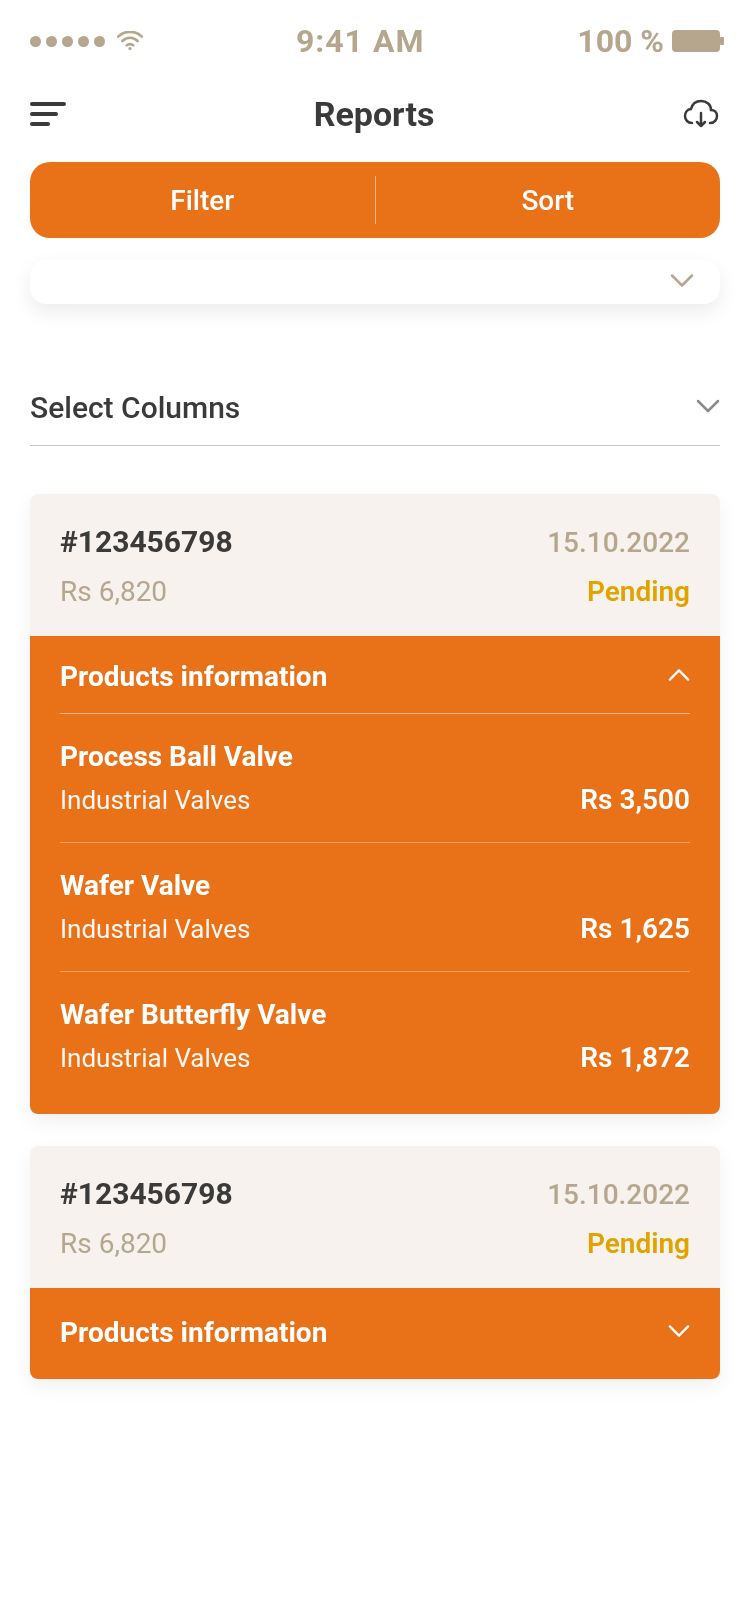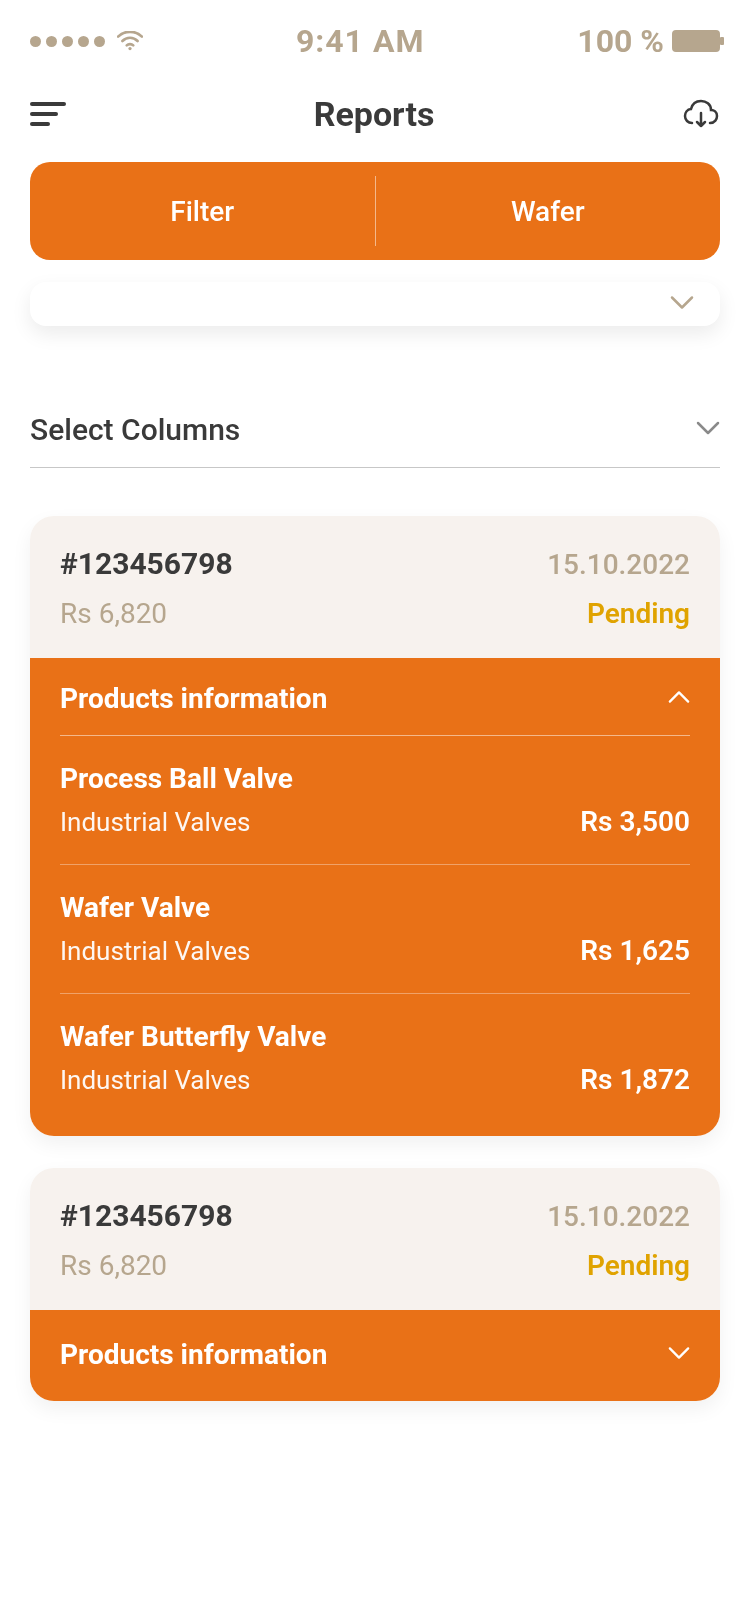--- a/index.html
+++ b/index.html
@@ -18,35 +18,35 @@
   .hamburger { width:36px; height:24px; display:flex; flex-direction:column; justify-content:space-between; cursor:pointer; }
   .hamburger span { display:block; height:4px; background:#3a3a3a; border-radius:2px; }
   .hamburger span:nth-child(1){ width:36px; }
   .hamburger span:nth-child(2){ width:28px; }
   .hamburger span:nth-child(3){ width:20px; }
   .nav-title { flex:1; text-align:center; font-size:34px; font-weight:700; color:#3a3a3a; }
   .cloud-btn { width:38px; height:38px; display:flex; align-items:center; justify-content:center; cursor:pointer; }
 
   .content { padding: 0 30px; }
 
-  .fs-bar { display:flex; background:#e97117; border-radius:20px; height:98px; overflow:hidden; }
+  .fs-bar { display:flex; background:#e97117; border-radius:20px; height:76px; overflow:hidden; }
   .fs-btn { flex:1; display:flex; align-items:center; justify-content:center; color:#fff; font-size:28px; font-weight:500; cursor:pointer; position:relative; }
   .fs-sep { width:1px; background: rgba(255,255,255,0.5); margin: 14px 0; }
 
   .card { background:#fff; border-radius:16px; box-shadow: 0 8px 20px rgba(0,0,0,0.08); padding: 22px 26px; margin-top: 22px; position:relative; cursor:pointer; }
   .card-label { color:#b6a68e; font-size:26px; font-weight:500; }
   .card-value { color:#3a3a3a; font-size:30px; font-weight:700; margin-top:8px; }
   .chev { position:absolute; right:26px; top:50%; transform:translateY(-50%); }
 
   .select-columns { margin-top: 86px; display:flex; align-items:center; justify-content:space-between; padding: 0 0 20px 0; border-bottom:1px solid #c7c7c7; cursor:pointer; }
   .select-columns-label { font-size:30px; color:#3a3a3a; font-weight:500; }
 
   .orders { margin-top: 48px; display:flex; flex-direction:column; gap: 32px; }
 
-  .order-card { border-radius:24px; overflow:hidden; box-shadow: 0 8px 20px rgba(0,0,0,0.06); background:#fff; }
+  .order-card { border-radius:8px; overflow:hidden; box-shadow: 0 8px 20px rgba(0,0,0,0.06); background:#fff; }
   .order-head { background:#f7f2ee; padding: 30px 30px 28px 30px; }
   .row { display:flex; justify-content:space-between; align-items:baseline; }
   .order-id { font-size:30px; font-weight:700; color:#3a3a3a; }
   .order-date { font-size:28px; color:#b6a68e; font-weight:500; }
   .order-amount { font-size:28px; color:#b6a68e; margin-top:16px; }
   .order-status { font-size:28px; font-weight:600; }
   .status-pending { color:#e0a300; }
 
   .products-section { background:#e97117; color:#fff; padding: 24px 30px 0 30px; }
   .products-header { display:flex; justify-content:space-between; align-items:center; padding-bottom: 20px; border-bottom:1px solid rgba(255,255,255,0.5); cursor:pointer; }
@@ -100,21 +100,21 @@
       <path d="M18 14 L18 27 M14 23 L18 27 L22 23" stroke="#3a3a3a" stroke-width="2.5" stroke-linecap="round" stroke-linejoin="round" fill="none"></path>
     </svg>
   </div>
 </div>
 
 <div class="content">
 
   <div class="fs-bar">
     <div class="fs-btn">Filter</div>
     <div class="fs-sep"></div>
-    <div class="fs-btn">Wafer</div>
+    <div class="fs-btn">Sort</div>
   </div>
 
   <div class="card">
     <span class="chev">
       <svg width="24" height="14" viewBox="0 0 24 14">
           <path d="M2 2 L12 12 L22 2" stroke="#b6a68e" stroke-width="2.5" fill="none" stroke-linecap="round" stroke-linejoin="round"></path>
         </svg>
     </span>
   </div>
 

